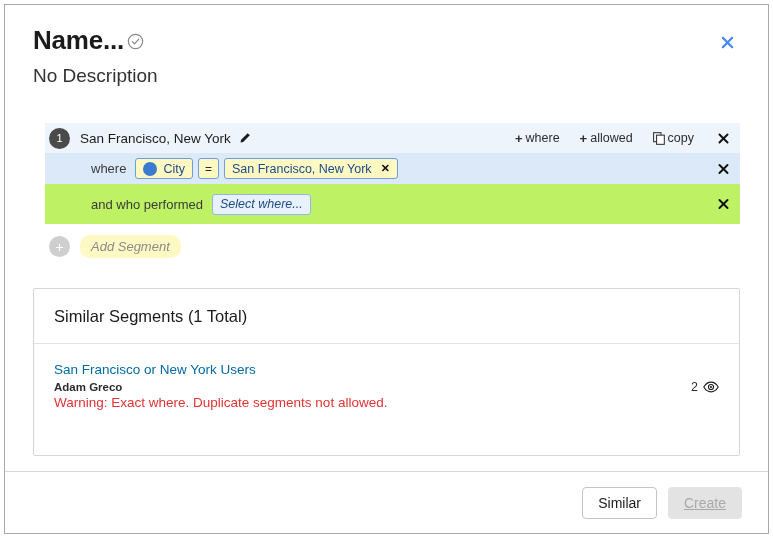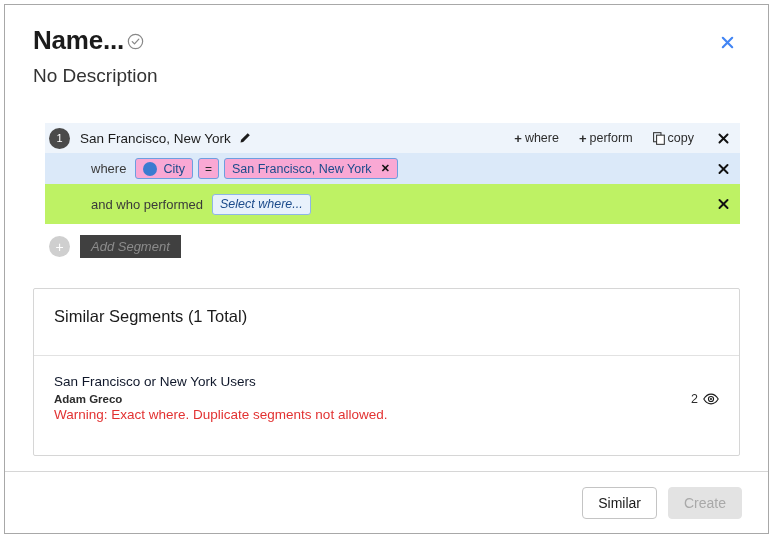--- a/index.html
+++ b/index.html
@@ -157,21 +157,21 @@
     color: #3a3a3a;
     margin-left: 42px;
     margin-right: 9px;
     white-space: nowrap;
   }
   .cond-label-wide { margin-left: 42px; }
 
   .chip {
     border: 1px solid #6d9ee0;
     border-radius: 3px;
-    background: #f9a8d4;
+    background: #fef9c3;
     height: 21px;
     display: flex;
     align-items: center;
     padding: 0 7px;
     font-size: 12.5px;
     color: #1c4b8b;
     cursor: pointer;
     white-space: nowrap;
   }
   .chip + .chip { margin-left: 5px; }
@@ -211,52 +211,52 @@
     color: #ffffff;
     font-size: 14px;
     line-height: 1;
     display: flex;
     align-items: center;
     justify-content: center;
     margin-right: 10px;
     cursor: pointer;
   }
   .add-seg-btn {
-    background: #404040;
+    background: #fef9c3;
     color: #8b8b8b;
     font-style: italic;
     font-size: 13px;
     padding: 4px 11px;
-    border-radius: 0;
+    border-radius: 10px;
     cursor: pointer;
   }
 
   
   .similar-card {
     margin-top: 30px;
     border: 1px solid #d6d6d6;
     border-radius: 2px;
     background: #ffffff;
     height: 168px;
   }
   .similar-head {
-    padding: 18px 20px 29px 20px;
+    padding: 18px 20px 17px 20px;
     font-size: 16.5px;
     color: #1b1b1b;
     border-bottom: 1px solid #e2e2e2;
   }
   .similar-item {
     padding: 17px 20px 0 20px;
     display: flex;
     align-items: flex-start;
   }
   .similar-main { flex: 1 1 auto; }
   .similar-link {
     font-size: 13.5px;
-    color: #0f172a;
+    color: #0369a1;
     cursor: pointer;
     line-height: 1.35;
   }
   .similar-author {
     font-size: 11.5px;
     font-weight: bold;
     color: #2d2d2d;
     margin-top: 2px;
   }
   .similar-warning {
@@ -296,20 +296,21 @@
   .btn-cancel {
     background: #ffffff;
     border: 1px solid #c4c4c4;
     color: #1b1b1b;
   }
   .btn-create {
     background: #e3e3e3;
     border: 1px solid #e3e3e3;
     color: #a9a9a9;
     cursor: default;
+    text-decoration: underline;
   }
 </style>
 </head>
 <body>
 
 <div class="modal-frame">
 
   <div class="modal-body">
 
     <div class="header-row">
@@ -338,21 +339,21 @@
           <path d="M11.6 1.6 L14.4 4.4 L5.6 13.2 L2 14 L2.8 10.4 Z" fill="#1b1b1b"></path>
         </svg>
 
         <div class="seg-actions">
           <div class="seg-action">
             <span class="plus">+</span>
             <span>where</span>
           </div>
           <div class="seg-action">
             <span class="plus">+</span>
-            <span>perform</span>
+            <span>allowed</span>
           </div>
           <div class="seg-action">
             <svg class="copy-icon" viewBox="0 0 14 15">
               <rect x="0.7" y="0.7" width="8.6" height="10.6" fill="none" stroke="#2d2d2d" stroke-width="1.2"></rect>
               <rect x="4.2" y="3.6" width="9" height="10.7" fill="#ffffff" stroke="#2d2d2d" stroke-width="1.2"></rect>
             </svg>
             <span>copy</span>
           </div>
           <div class="row-x">
             <svg width="11" height="11" viewBox="0 0 12 12">

